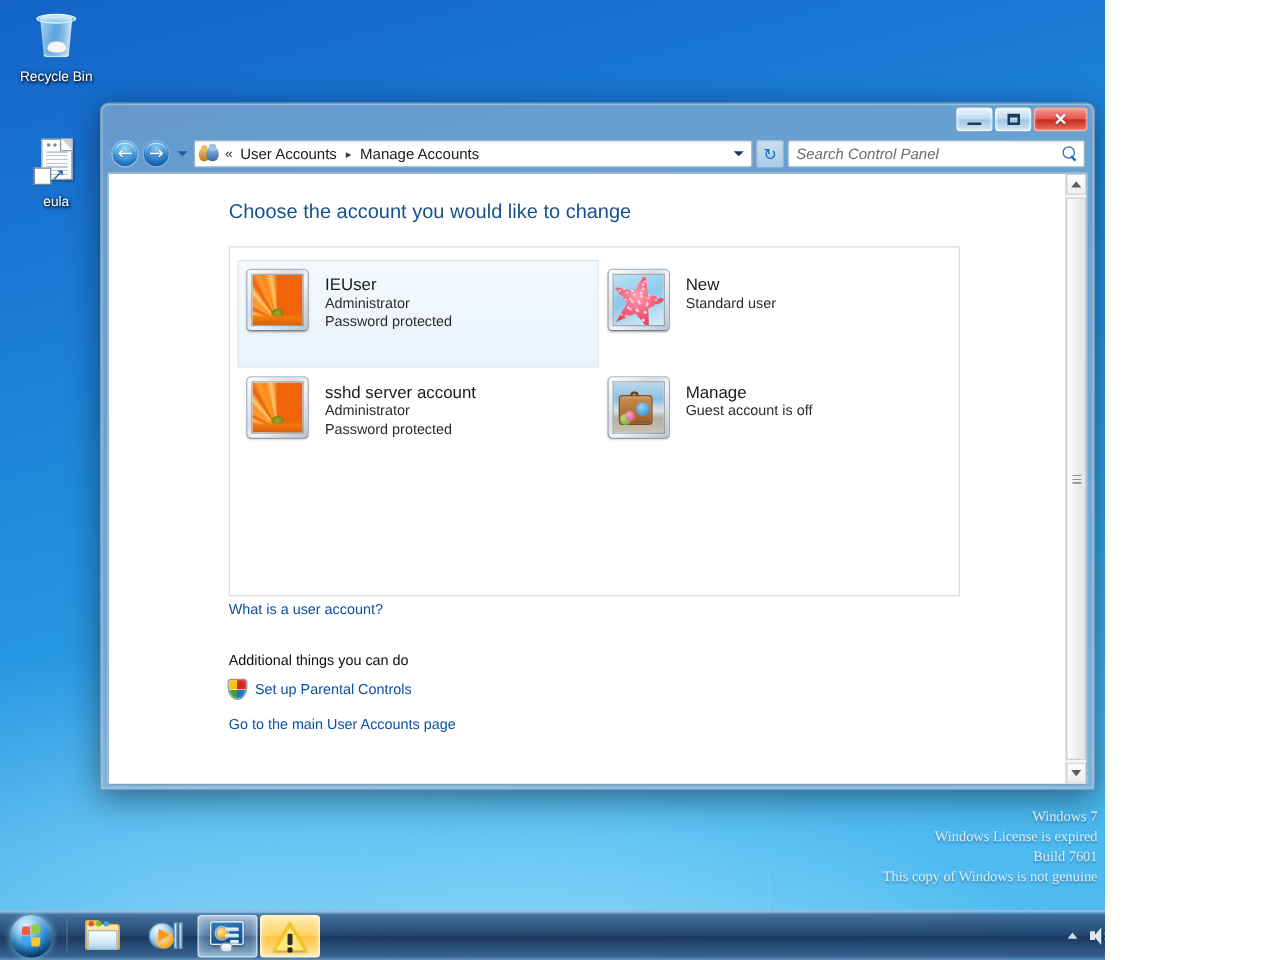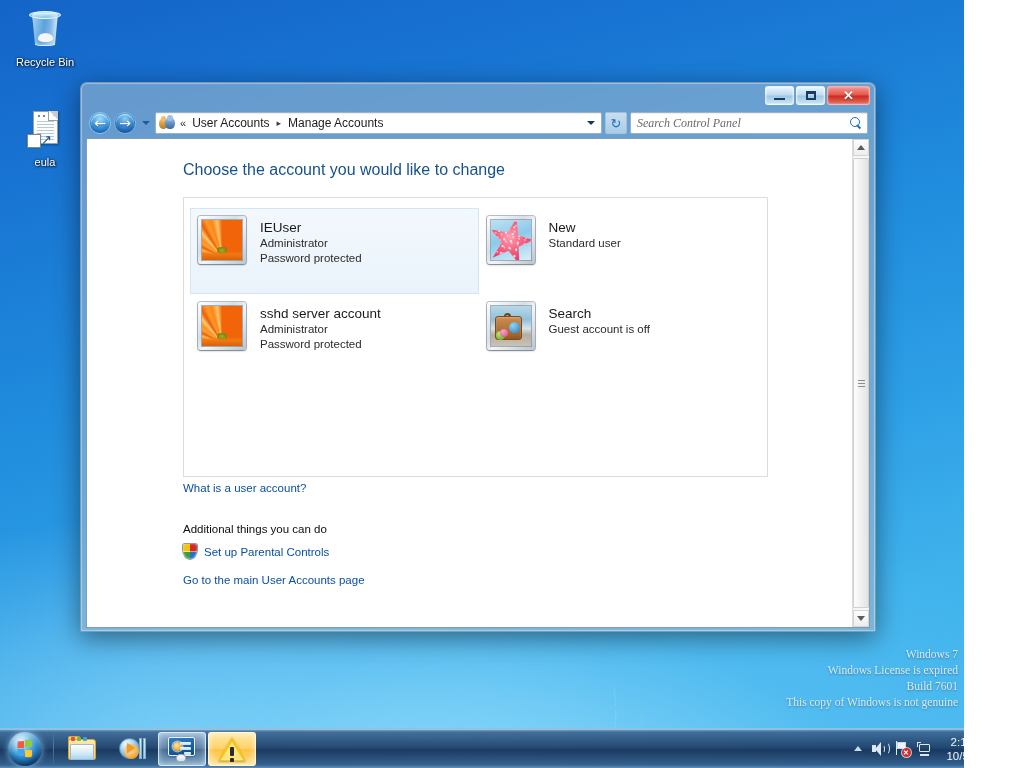--- a/index.html
+++ b/index.html
@@ -6,21 +6,21 @@
 
   html, body {
     width: 1024px; height: 768px;
     overflow: hidden;
     font-family: "Liberation Sans", sans-serif;
   }
 
   
   #desktop {
     position: relative;
-    width: 964px; height: 768px;
+    width: 884px; height: 768px;
     background:
       radial-gradient(ellipse 900px 420px at 52% 104%, rgba(150,225,255,0.62) 0%, rgba(120,205,250,0.25) 42%, rgba(0,0,0,0) 72%),
       radial-gradient(ellipse 700px 340px at 18% 96%, rgba(190,240,255,0.45) 0%, rgba(0,0,0,0) 65%),
       linear-gradient(165deg, #1464c8 0%, #1874d2 18%, #1f8adc 40%, #2d9fe6 62%, #3fb2ec 80%, #45b8ee 100%);
     overflow: hidden;
   }
   
   .swoosh {
     position: absolute; pointer-events: none;
     border-radius: 50%;
@@ -242,21 +242,21 @@
   }
   #searchbox {
     width: 238px; height: 22px; background: #fff;
     border: 1px solid #9cb3c6; border-radius: 2px; flex: none;
     display: flex; align-items: center; padding: 0 4px 0 6px;
     box-shadow: inset 0 1px 1px rgba(0,0,0,0.08);
   }
   #search-input {
     flex: 1; border: 0; outline: 0; font-size: 12px;
     font-style: italic; color: #6b6b6b;
-    font-family: Liberation Serif, serif;
+    font-family: Liberation Sans, sans-serif;
     background: transparent;
   }
   #search-input::placeholder { color: #6b6b6b; font-style: italic; }
   .mag {
     width: 13px; height: 13px; position: relative; flex: none;
   }
   .mag::before {
     content: ""; position: absolute; left: 0; top: 0; width: 8px; height: 8px;
     border: 1.6px solid #1d6fbe; border-radius: 50%;
   }
@@ -827,21 +827,21 @@
                 <div class="av-case">
                   <div class="handle"></div>
                   <div class="case"></div>
                   <div class="tag3"></div>
                   <div class="tag1"></div>
                   <div class="tag2"></div>
                 </div>
               </div>
             </div>
             <div class="acct-txt">
-              <div class="acct-name">Search</div>
+              <div class="acct-name">Manage</div>
               <div class="acct-sub">Guest account is off</div>
             </div>
           </div>
 
         </div>
 
         <div class="linkline">
           <a class="cplink" href="#">What is a user account?</a>
         </div>
 

